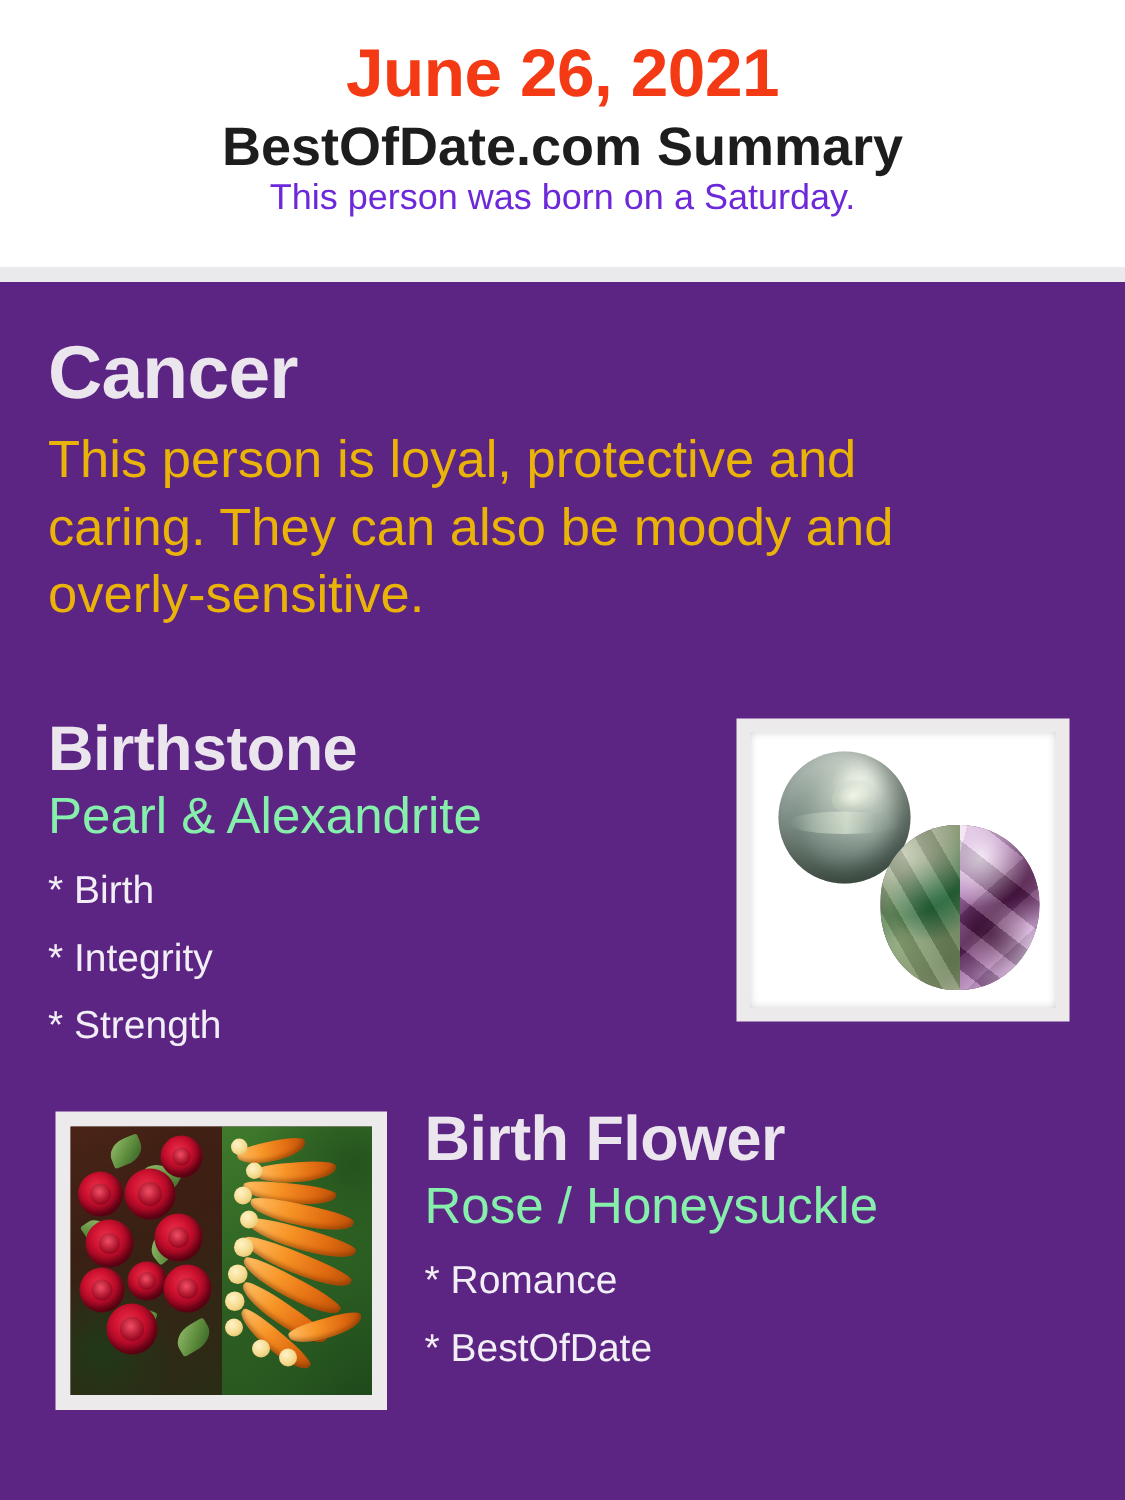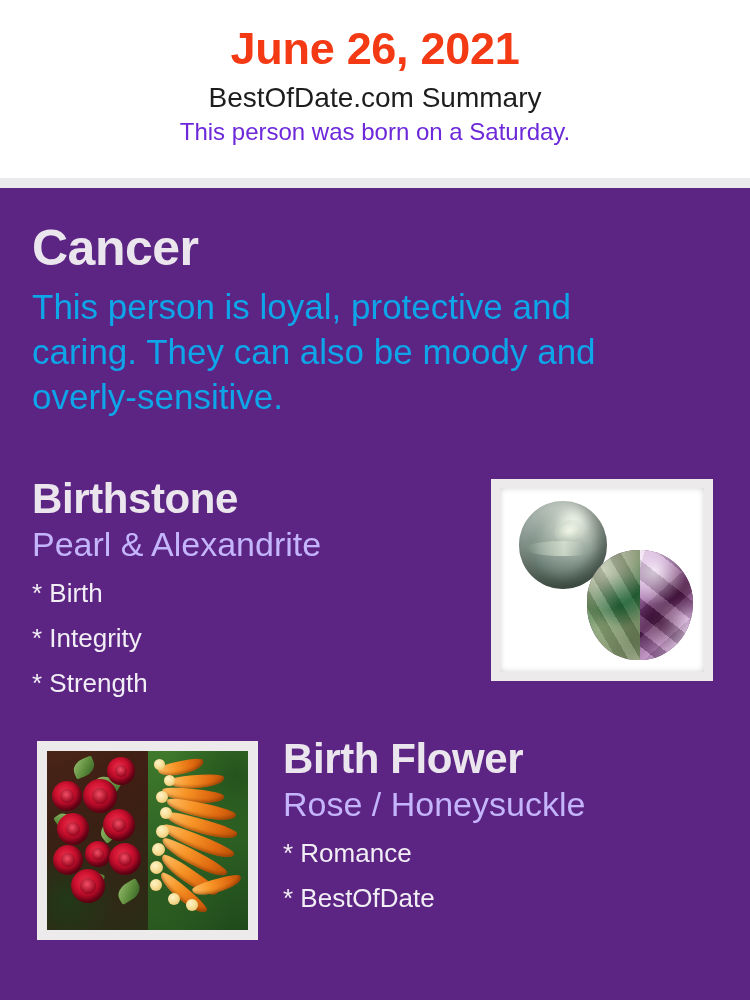--- a/index.html
+++ b/index.html
@@ -35,23 +35,23 @@
     padding-top: 23px;
     font-size: 45px;
     font-weight: bold;
     line-height: 52px;
     color: #f43a14;
     letter-spacing: -0.3px;
   }
   .header-subtitle {
     margin: 0;
     padding-top: 6px;
-    font-size: 28px;
+    font-size: 36px;
     line-height: 34px;
-    font-weight: normal;
+    font-weight: bold;
     color: #1d1d1d;
   }
   .header-note {
     margin: 0;
     padding-top: 2px;
     font-size: 24px;
     line-height: 30px;
     font-weight: normal;
     color: #6d28d9;
   }
@@ -88,39 +88,39 @@
     font-weight: bold;
     color: #ebe6ee;
     letter-spacing: -0.5px;
   }
   .zodiac-desc {
     margin: 0;
     padding-top: 8px;
     font-size: 35px;
     line-height: 45px;
     font-weight: normal;
-    color: #0ea5e9;
+    color: #eab308;
   }
 
   
   .sec-title {
     margin: 0;
     font-size: 42px;
     line-height: 48px;
     font-weight: bold;
     color: #ebe6ee;
     letter-spacing: -0.4px;
   }
   .sec-subtitle {
     margin: 0;
     padding-top: 1px;
     font-size: 34px;
     line-height: 40px;
     font-weight: normal;
-    color: #c4b5fd;
+    color: #86efac;
   }
   .sec-list {
     list-style: none;
     margin: 0;
     padding: 7px 0 0 0;
   }
   .sec-list li {
     font-size: 26px;
     line-height: 45px;
     font-weight: normal;

